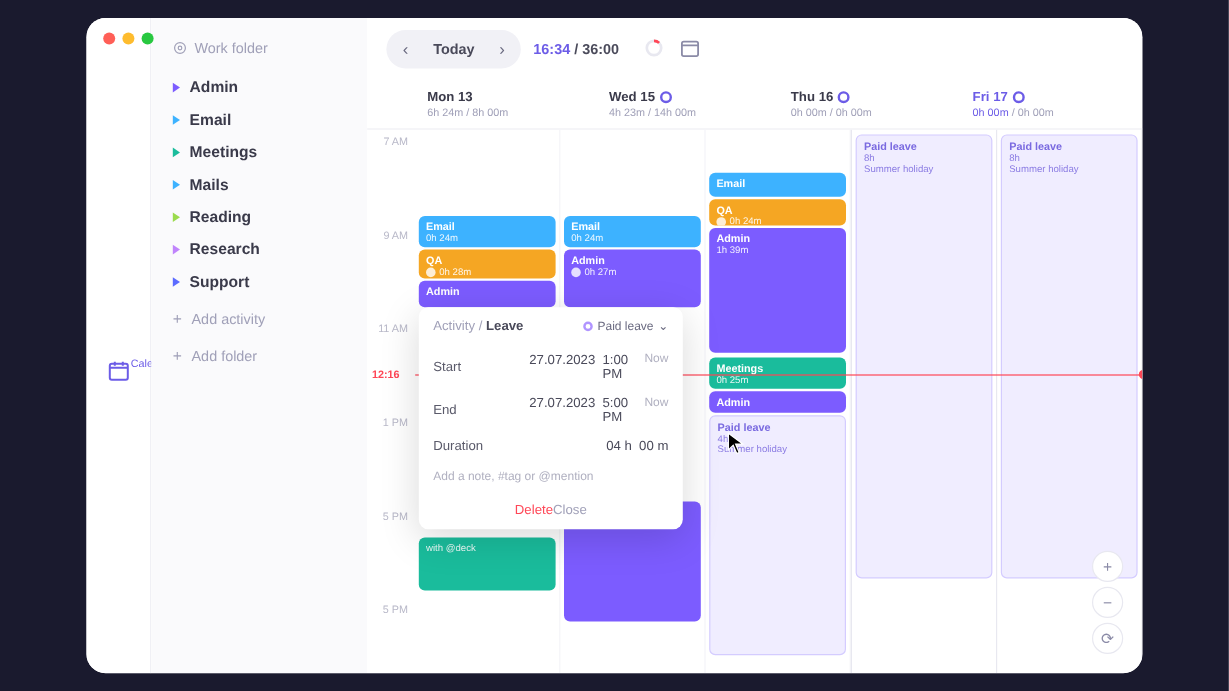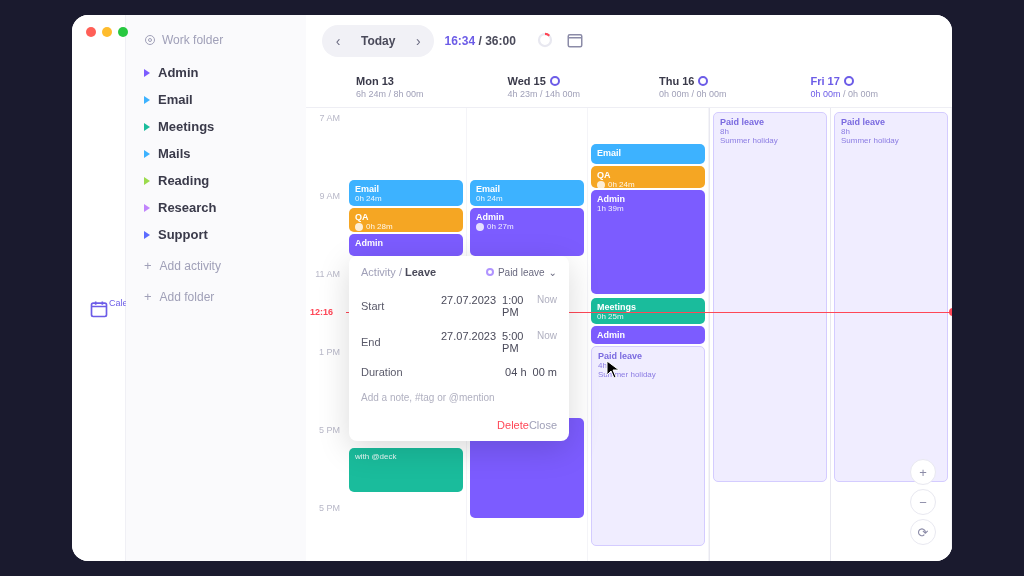--- a/index.html
+++ b/index.html
@@ -65,21 +65,21 @@
 .pop-crumb { font-size: 11px; color: #4a4a5a; }
 .pop-crumb .muted { color: #a0a0b8; }
 .pop-type { display: flex; align-items: center; gap: 4px; font-size: 10px; color: #6a6a80; cursor: pointer; }
 .type-dot { width: 8px; height: 8px; border: 2px solid #b094ff; border-radius: 50%; }
 .pop-row { display: flex; align-items: center; padding: 6px 0; font-size: 11px; color: #5a5a6a; }
 .pop-row .label { flex: 0 0 80px; }
 .pop-row .value { margin-left: auto; color: #4a4a5a; font-weight: 500; display: flex; gap: 6px; }
 .now-link { color: #b0b0c0; font-size: 10px; cursor: pointer; }
 .checkbox { width: 11px; height: 11px; border: 1px solid #c0c0d0; border-radius: 2px; display: inline-block; margin-right: 4px; vertical-align: middle; }
 .pop-note { font-size: 10px; color: #b0b0c0; padding: 8px 0; }
-.pop-footer { display: flex; justify-content: flex-end; padding-top: 8px; font-size: 11px; }
+.pop-footer { display: flex; justify-content: center; padding-top: 8px; font-size: 11px; }
 .delete-btn { color: #ff4757; cursor: pointer; }
 .close-btn { color: #a0a0b8; cursor: pointer; }
 
 .zoom-ctrl { position: absolute; bottom: 16px; right: 16px; display: flex; flex-direction: column; gap: 4px; z-index: 10; }
 .zoom-btn { width: 26px; height: 26px; background: #fff; border: 1px solid #e8e8f0; border-radius: 50%; display: flex; align-items: center; justify-content: center; color: #8b8ba7; cursor: pointer; font-size: 13px; }
 
 .cursor { position: absolute; top: 252px; left: 300px; z-index: 30; font-size: 16px; }
 </style>
 </head>
 <body>

